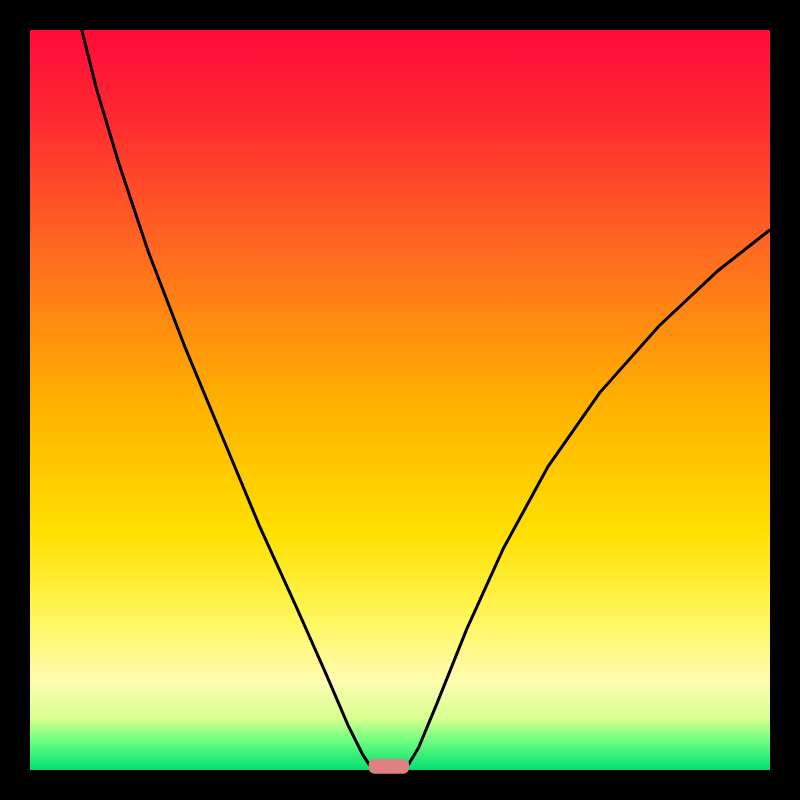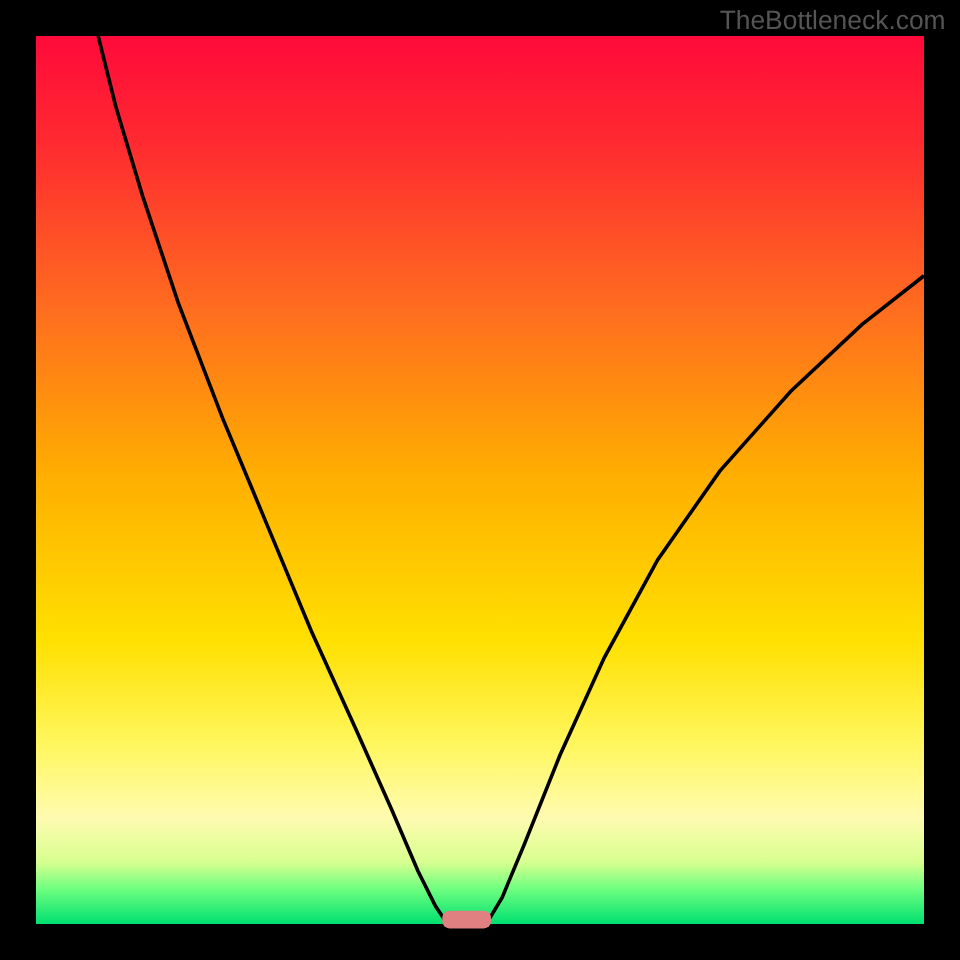--- a/index.html
+++ b/index.html
@@ -28,21 +28,20 @@
     z-index: 10;
   }
   svg {
     display: block;
   }
 </style>
 </head>
 <body>
 
 <div class="container">
-  <div class="watermark">TheBottleneck.com</div>
   <svg id="chart-svg" width="800" height="800">
     <defs>
       <linearGradient id="bg-grad" x1="0" y1="0" x2="0" y2="1">
           <stop offset="0%" stop-color="#ff0a3a"></stop>
           <stop offset="12%" stop-color="#ff2a30"></stop>
           <stop offset="30%" stop-color="#ff6a20"></stop>
           <stop offset="50%" stop-color="#ffb000"></stop>
           <stop offset="68%" stop-color="#ffe000"></stop>
           <stop offset="80%" stop-color="#fff760"></stop>
           <stop offset="88%" stop-color="#fffbb0"></stop>

